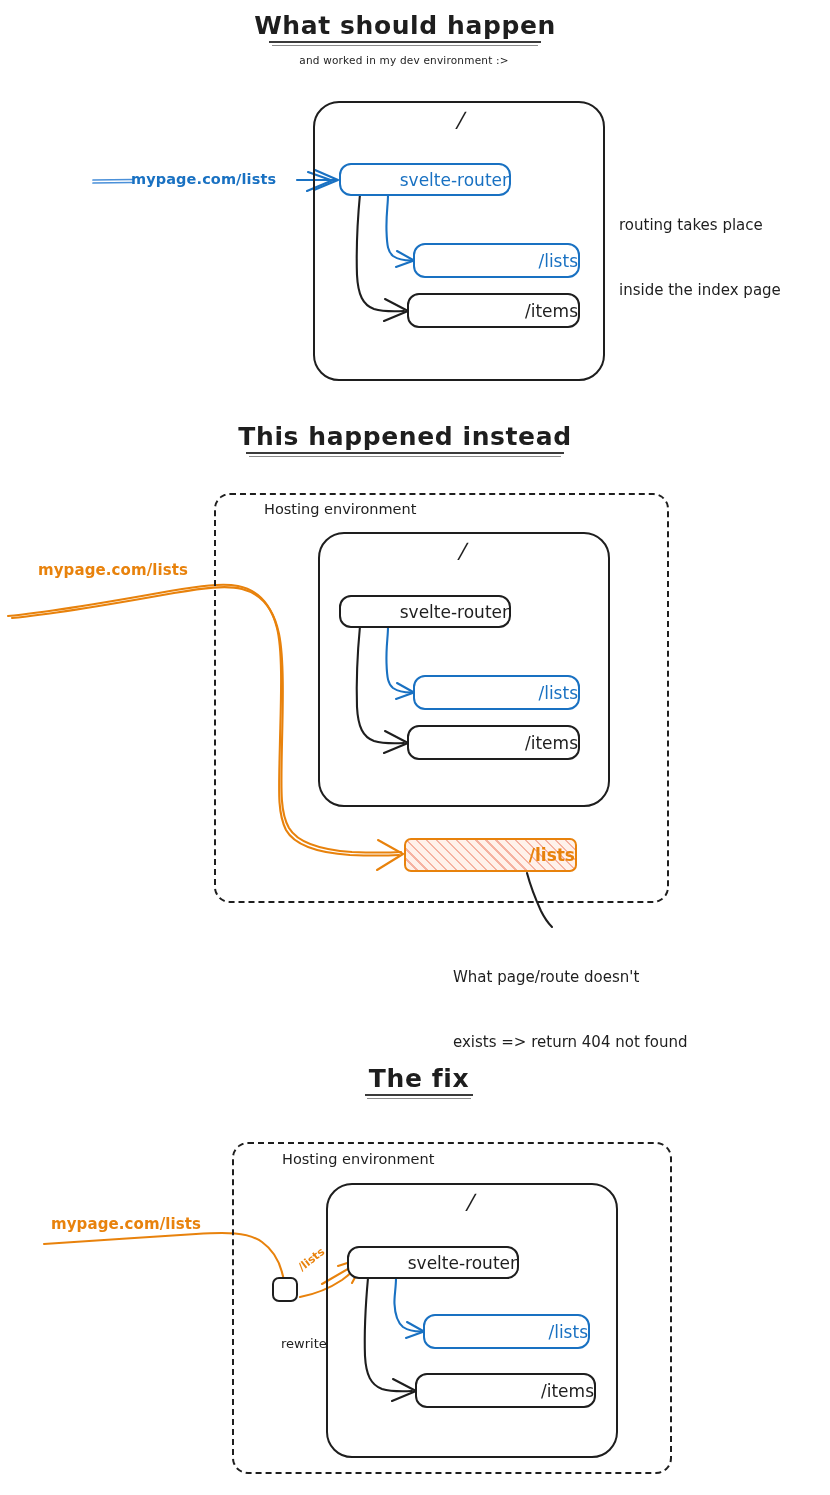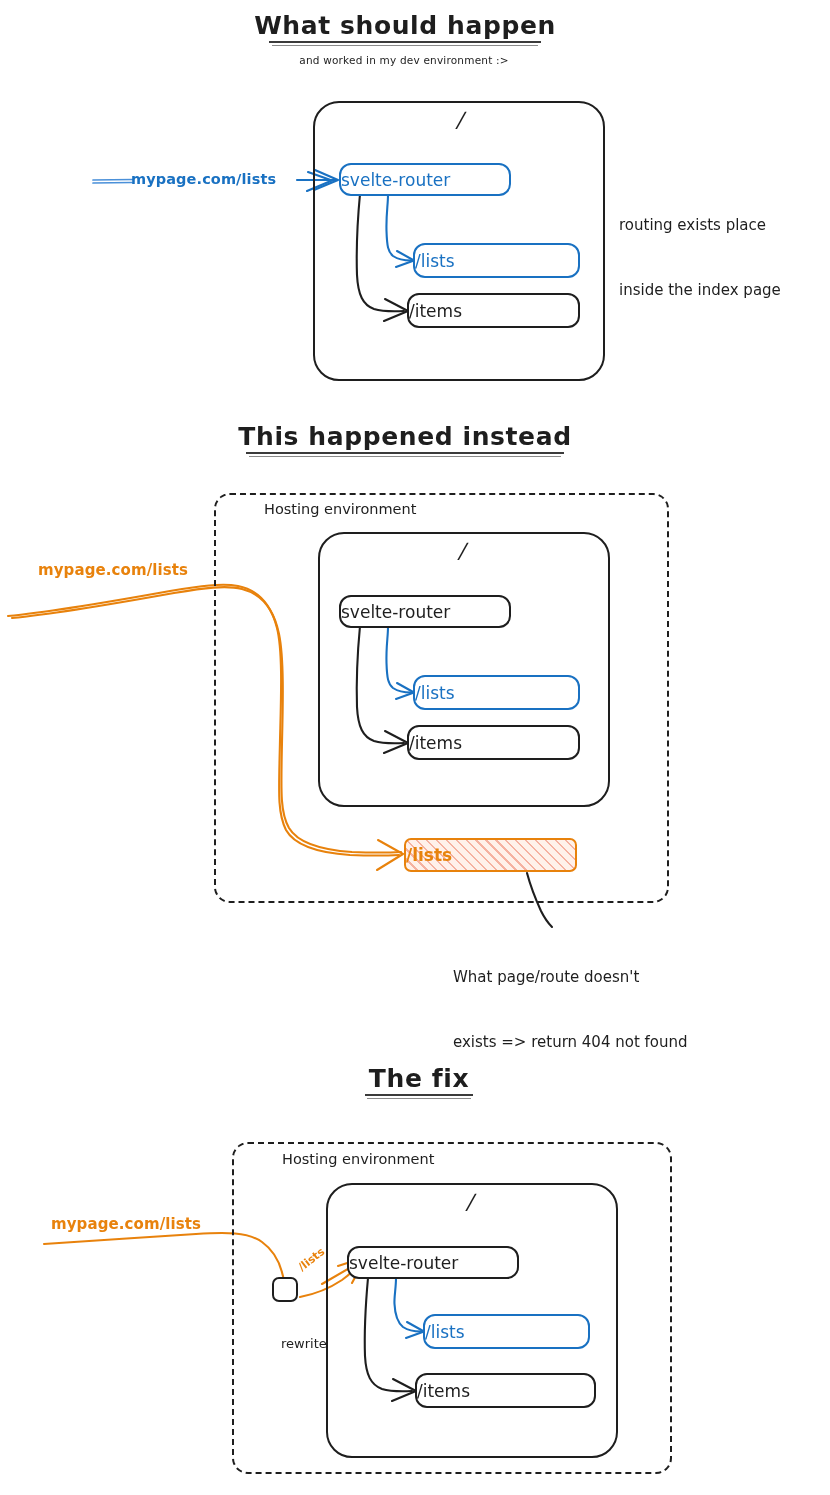--- a/index.html
+++ b/index.html
@@ -95,21 +95,21 @@
     transform: rotate(-38deg);
     transform-origin: left center;
   }
 
   
   .node {
     position: absolute;
     box-sizing: border-box;
     display: flex;
     align-items: center;
-    justify-content: flex-start;
+    justify-content: flex-end;
     border: 2px solid #1e1e1e;
     border-radius: 12px;
     background: #ffffff;
     font-size: 17px;
     color: #1e1e1e;
   }
   .node.blue {
     border-color: #1971c2;
     color: #1971c2;
   }
@@ -254,21 +254,21 @@
 
   <div class="node blue" style="left:413px; top:243px; width:167px; height:35px;">
     <span class="node-text">/lists</span>
   </div>
 
   <div class="node" style="left:407px; top:293px; width:173px; height:35px;">
     <span class="node-text">/items</span>
   </div>
 
   <div class="txt note" style="left:619px; top:171px;">
-    <div>routing exists place</div>
+    <div>routing takes place</div>
     <div>inside the index page</div>
   </div>
 
   <div class="txt section-title" style="left:405px; top:421px;">This happened instead</div>
   <div class="title-rule" style="left:405px; top:452px; width:318px;"></div>
   <div class="title-rule second" style="left:405px; top:456px; width:312px;"></div>
 
   <div class="dashed-box" style="left:214px; top:493px; width:455px; height:410px;"></div>
   <div class="txt small-label" style="left:229px; top:500px; font-size:14.5px;">Hosting environment</div>
 

